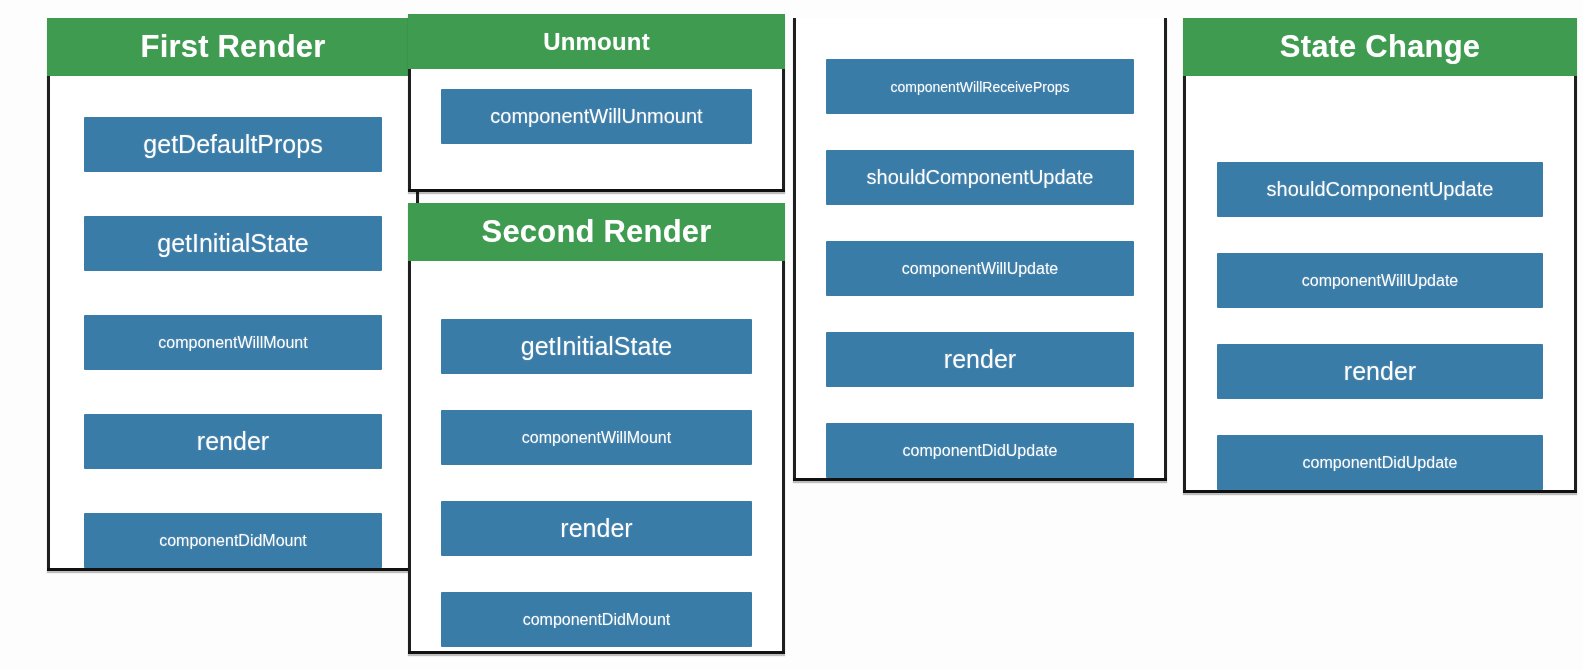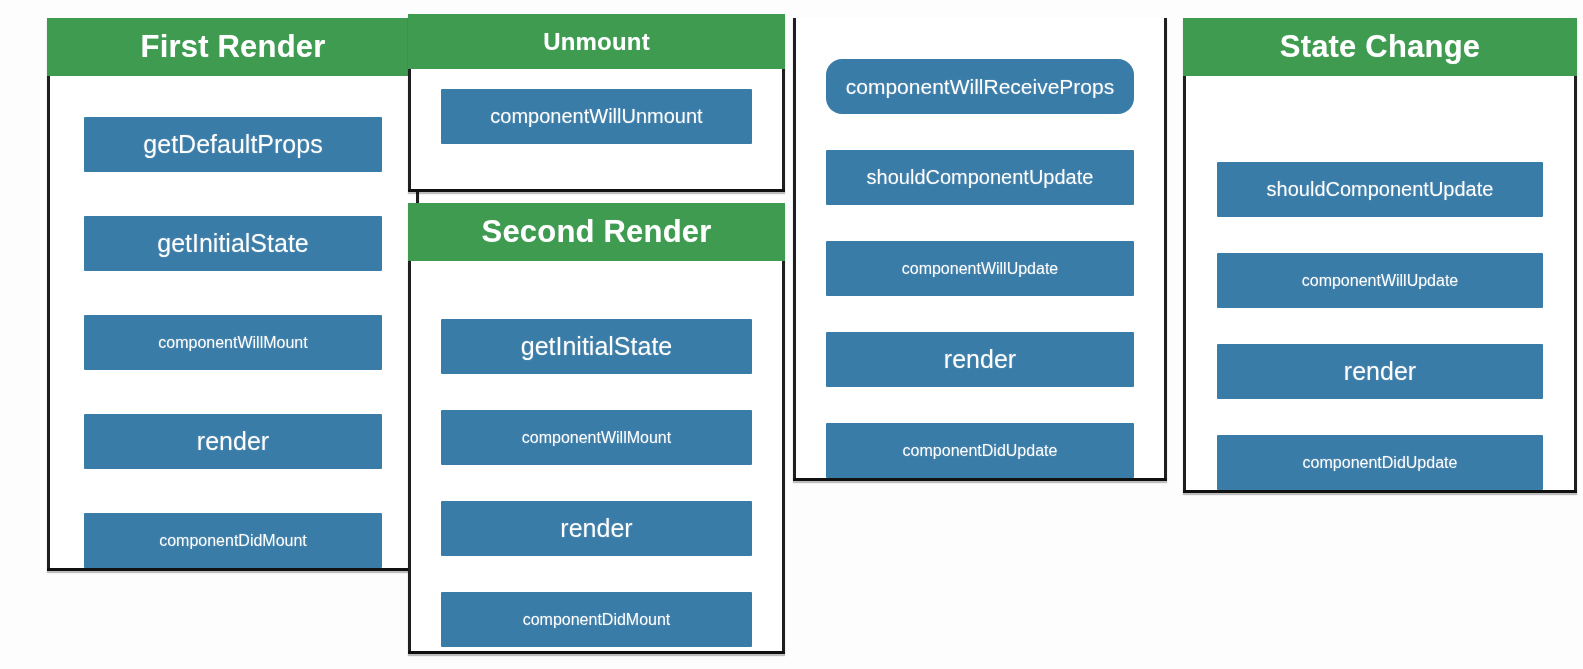--- a/index.html
+++ b/index.html
@@ -86,21 +86,21 @@
     height: 55px;
     width: 100%;
     border-radius: 1px;
     text-shadow: 0 0 2px rgba(255,255,255,0.25);
   }
   .chip + .chip { margin-top: 36px; }
 
   .chip.sz-lg  { font-size: 25px; }
   .chip.sz-md  { font-size: 16px; }
   .chip.sz-sm  { font-size: 20px; }
-  .chip.sz-xs  { font-size: 21px; border-radius: 16px; }
+  .chip.sz-xs  { font-size: 14px; }
 
   
   #col-first-render      { left: 18px;   top: 18px;  width: 372px; height: 634px; margin-left: 29px; }
   #col-unmount-second    { left: 408px;  top: 14px;  width: 377px; height: 640px; }
   #col-props-change      { left: 793px;  top: 18px;  width: 374px; height: 634px; }
   #col-state-change      { left: 1183px; top: 18px;  width: 394px; height: 634px; }
 
   
   #col-first-render .panel-body { padding: 41px 34px 0 34px; gap: 8px; }
 

